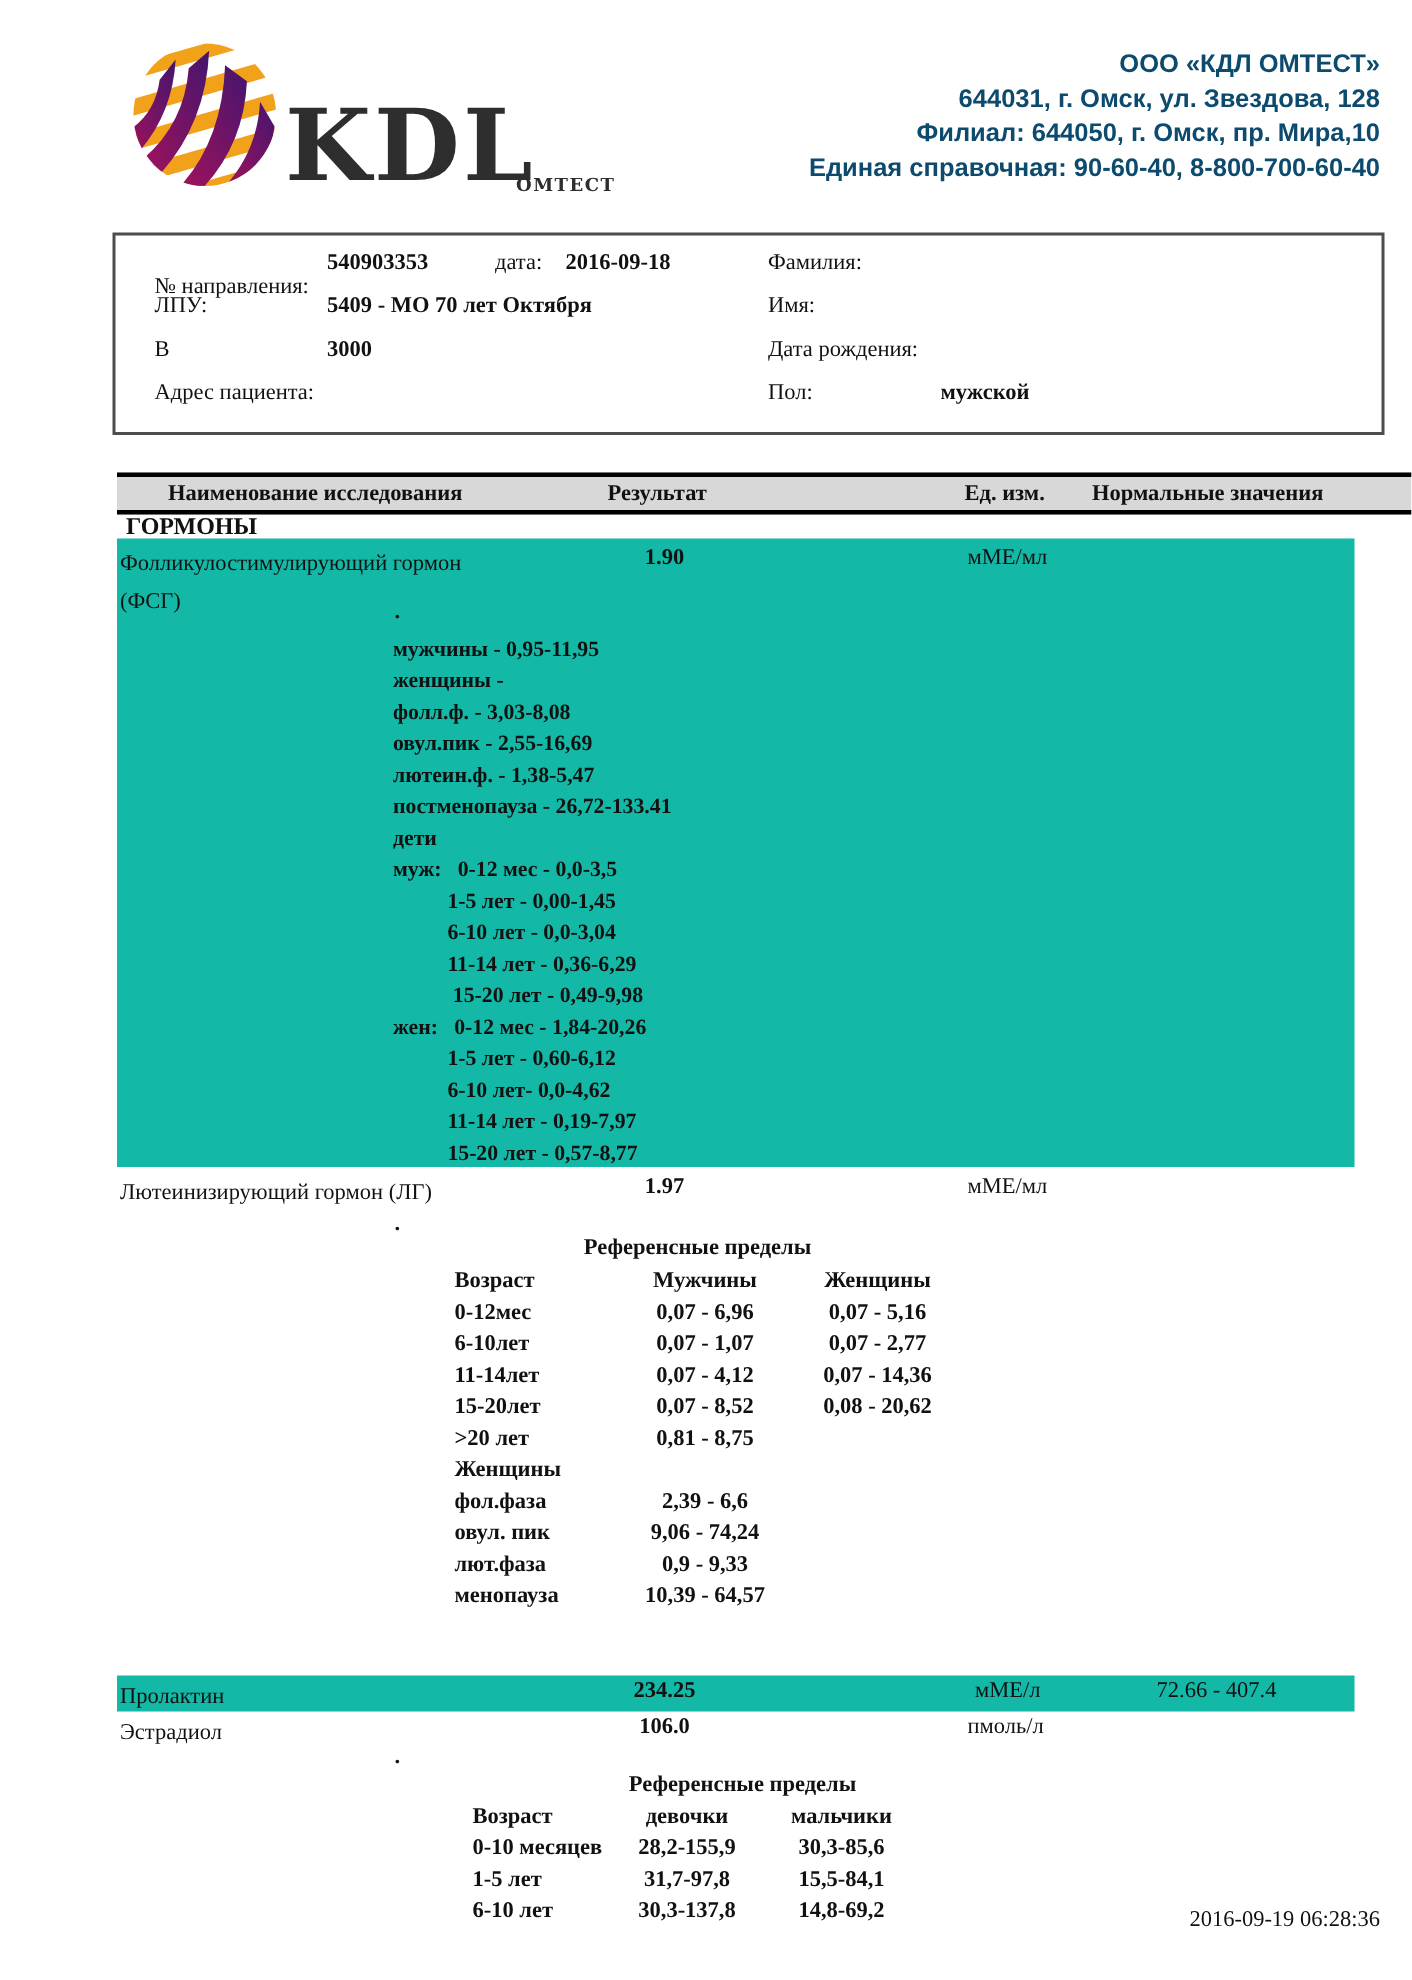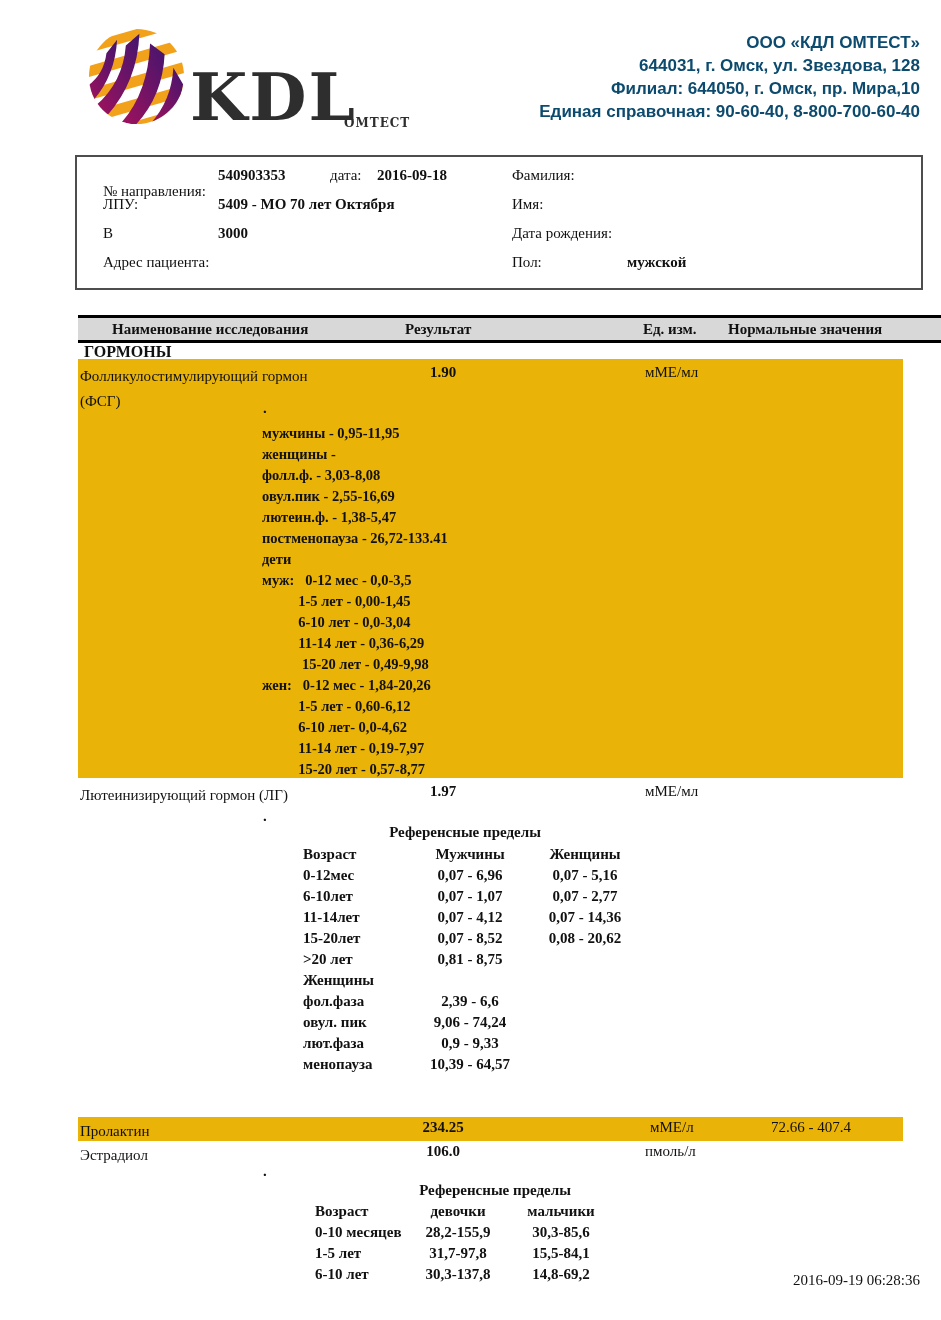--- a/index.html
+++ b/index.html
@@ -25,21 +25,21 @@
   .patient-box span{position:absolute;white-space:nowrap;}
 
   
   .tbl-header{position:absolute;left:78px;top:315px;width:905px;height:22px;
               background:#d8d8d8;border-top:3px solid #000;border-bottom:3px solid #000;
               font-weight:bold;font-size:15px;line-height:22px;}
   .tbl-header span{position:absolute;white-space:nowrap;}
   .section-title{position:absolute;left:84px;top:343px;font-weight:bold;font-size:16px;}
 
   .band{position:absolute;left:78px;width:825px;font-size:15px;}
-  .gray{background:#eab308;text-decoration:underline;}
+  .gray{background:#14b8a6;text-decoration:underline;}
   .test-name{position:absolute;left:2px;top:5px;width:250px;line-height:25px;}
   .test-result{position:absolute;left:285px;top:5px;width:160px;text-align:center;font-weight:bold;}
   .test-unit{position:absolute;left:567px;top:5px;}
   .test-normal{position:absolute;left:653px;top:5px;width:160px;text-align:center;}
   .dot-line{position:absolute;font-weight:bold;}
 
   .ref-lines{position:absolute;left:184px;top:64px;font-weight:bold;font-size:14.5px;line-height:21px;}
   .ref-line{white-space:pre;height:21px;}
 
   .ref-title{position:absolute;width:200px;text-align:center;font-weight:bold;font-size:15px;}

